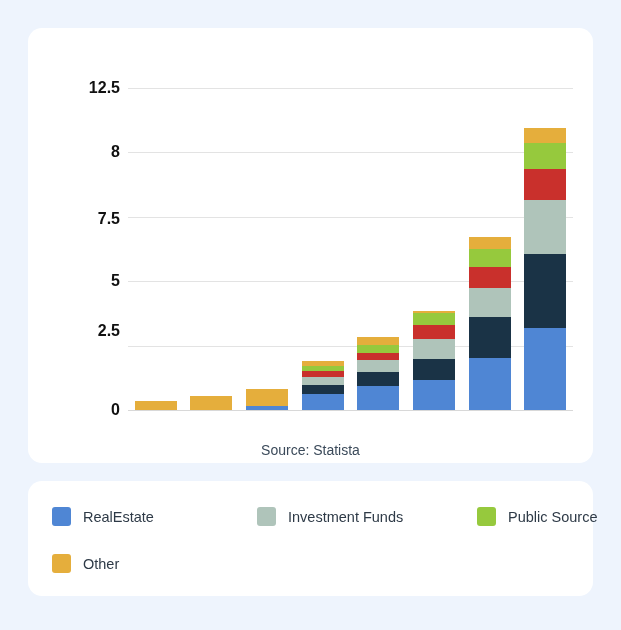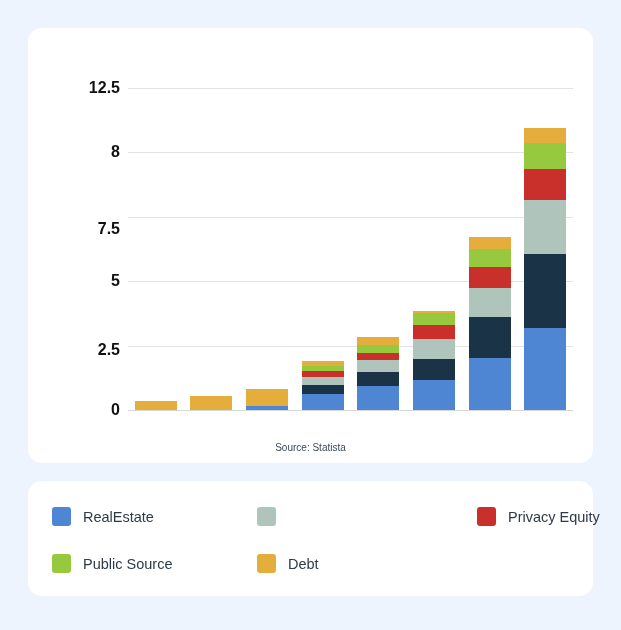--- a/index.html
+++ b/index.html
@@ -102,21 +102,21 @@
     width: 100%;
     display: block;
   }
 
   .source-caption {
     position: absolute;
     left: 0;
     right: 0;
     top: 414px;
     text-align: center;
-    font-size: 10px;
+    font-size: 14px;
     color: #3b4a5a;
   }
 
   
   .legend-card {
     position: absolute;
     left: 28px;
     top: 481px;
     width: 565px;
     height: 115px;
@@ -161,23 +161,23 @@
           <div class="gridline" style="top: 124.4px; left: 100px; width: 445px;"></div>
           <div class="gridline" style="top: 188.8px; left: 100px; width: 445px;"></div>
           <div class="gridline" style="top: 253.2px; left: 100px; width: 445px;"></div>
           <div class="gridline" style="top: 317.6px; left: 100px; width: 445px;"></div>
           <div class="gridline zero" style="top: 382px; left: 100px; width: 445px;"></div>
         </div>
 
       <div class="yticks-col" id="yticks">
           <div class="ytick" style="top: 60px; text-align: right;">12.5</div>
           <div class="ytick" style="top: 124.4px;">8</div>
-          <div class="ytick" style="top: 201px; text-align: right;">7.5</div>
+          <div class="ytick" style="top: 191px; text-align: right;">7.5</div>
           <div class="ytick" style="top: 253.2px;">5</div>
-          <div class="ytick" style="top: 322px;">2.5</div>
+          <div class="ytick" style="top: 303px;">2.5</div>
           <div class="ytick" style="top: 382px;">0</div>
         </div>
 
       <div class="plot-area">
         <div class="bars-layer" id="bars">
             <div class="bar" style="left: 6.8125px;">
               <span class="seg" style="height: 8.7584px; background: rgb(229, 174, 60);"></span>
             </div>
             <div class="bar" style="left: 62.4375px;">
               <span class="seg" style="height: 14.168px; background: rgb(229, 174, 60);"></span>
@@ -234,29 +234,26 @@
   </div>
 
   <div class="legend-card">
     <div class="legend-grid" id="legend">
         <div class="legend-item">
           <span class="swatch" style="background: rgb(79, 134, 212);"></span>
           <span class="legend-label">RealEstate</span>
         </div>
         <div class="legend-item">
           <span class="swatch" style="background: rgb(175, 196, 186);"></span>
-        </div>
-        <div class="legend-item">
-          <span class="swatch" style="background: rgb(201, 48, 44);"></span>
-          <span class="legend-label">Privacy Equity</span>
+          <span class="legend-label">Investment Funds</span>
         </div>
         <div class="legend-item">
           <span class="swatch" style="background: rgb(150, 201, 61);"></span>
           <span class="legend-label">Public Source</span>
         </div>
         <div class="legend-item">
           <span class="swatch" style="background: rgb(229, 174, 60);"></span>
-          <span class="legend-label">Debt</span>
+          <span class="legend-label">Other</span>
         </div>
       </div>
   </div>
 
 </div>
 
 </body></html>

